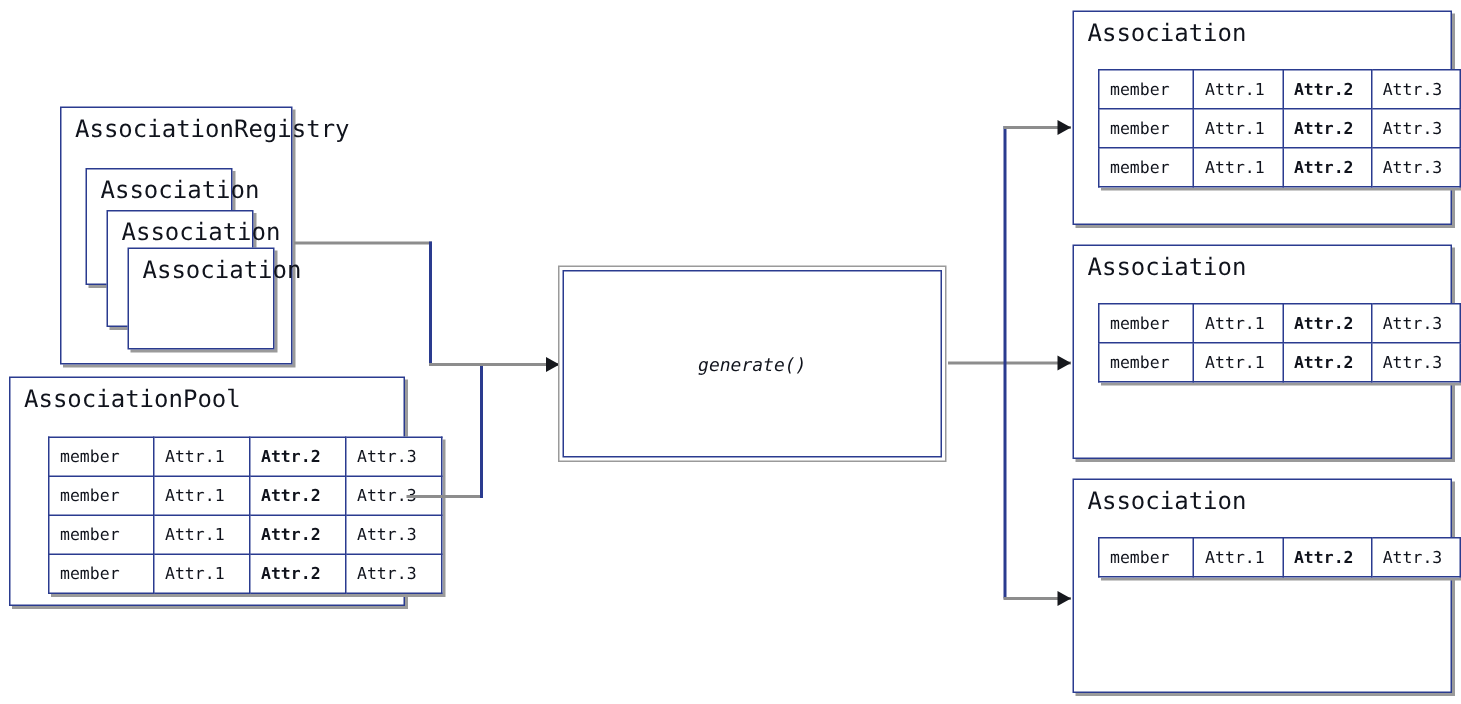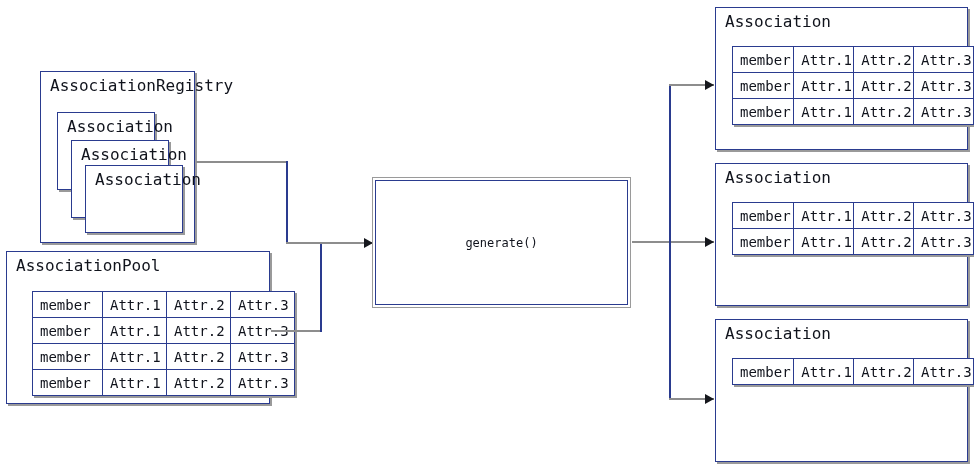--- a/index.html
+++ b/index.html
@@ -45,47 +45,48 @@
   }
   .proc-inner {
     box-sizing: border-box;
     width: 100%;
     height: 100%;
     border: 1px solid #2a3b8f;
     background: #ffffff;
     display: flex;
     align-items: center;
     justify-content: center;
+    font-style: italic;
   }
   .proc-label {
     font-size: 12px;
     color: #10131c;
     white-space: nowrap;
   }
 
   
   .tbl {
     position: absolute;
     border-collapse: collapse;
     background: #ffffff;
     box-shadow: 2px 2px 0 0 #9a9a9a;
     table-layout: fixed;
   }
   .tbl td {
     border: 1px solid #2a3b8f;
     height: 25px;
-    font-size: 14px;
+    font-size: 11px;
     color: #10131c;
     padding: 0 0 0 7px;
     white-space: nowrap;
     background: #ffffff;
   }
   .tbl td.c0 { width: 62px; }
   .tbl td.c1 { width: 56px; }
-  .tbl td.c2 { width: 56px; }
+  .tbl td.c2 { width: 56px; font-weight: bold; }
   .tbl td.c3 { width: 56px; }
 
   
   .hline {
     position: absolute;
     height: 0;
     border-top: 2px solid #8d8d8d;
   }
   .vline {
     position: absolute;

